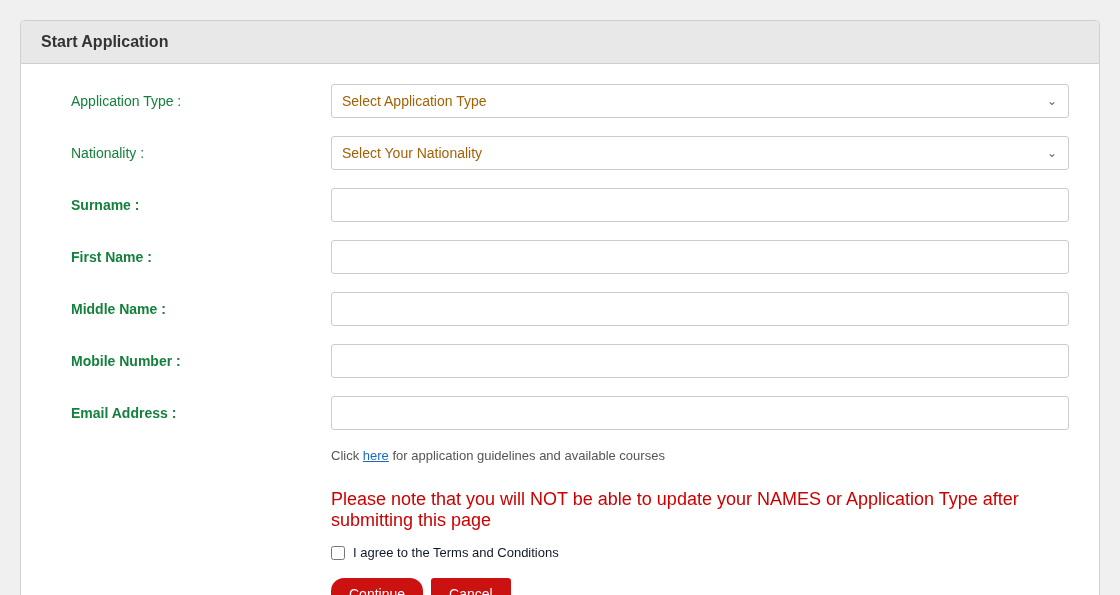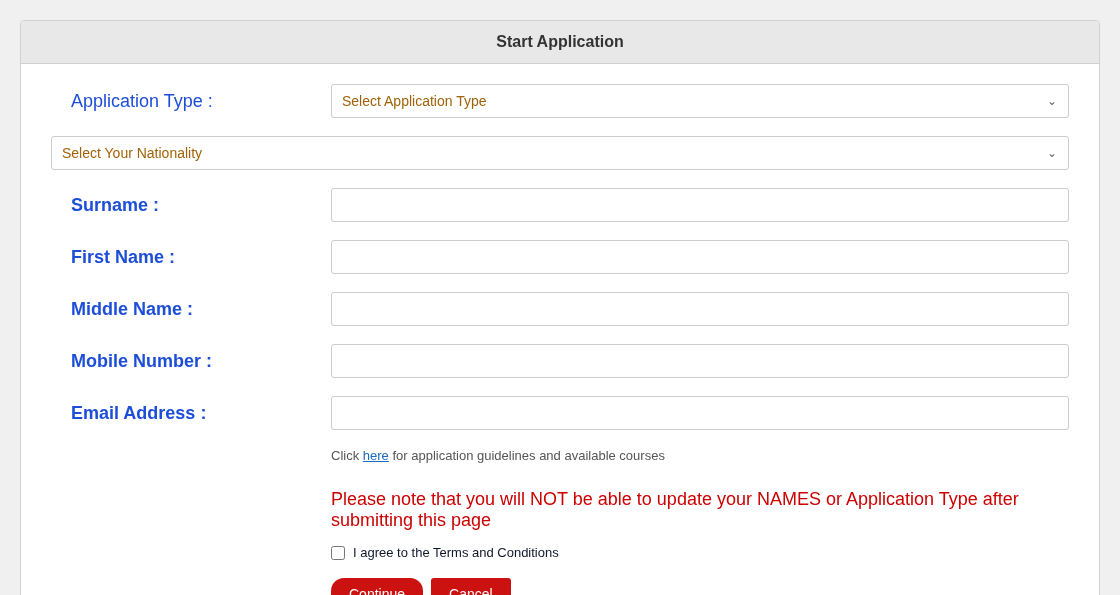--- a/index.html
+++ b/index.html
@@ -24,21 +24,20 @@
       border-radius: 4px;
       width: 1080px;
       max-width: 100%;
     }
 
     .form-header {
       background: #e8e8e8;
       padding: 12px 20px;
       border-bottom: 1px solid #d0d0d0;
       border-radius: 4px 4px 0 0;
-      text-align: center;
     }
 
     .form-header h2 {
       font-size: 16px;
       font-weight: bold;
       color: #333;
     }
 
     .form-body {
       padding: 20px 30px 30px 30px;
@@ -46,22 +45,22 @@
 
     .form-row {
       display: flex;
       align-items: center;
       margin-bottom: 18px;
     }
 
     .form-label {
       width: 280px;
       min-width: 280px;
-      font-size: 18px;
-      color: #1d4ed8;
+      font-size: 14px;
+      color: #15803d;
       padding-left: 20px;
     }
 
     .form-label.bold {
       font-weight: bold;
     }
 
     .form-control {
       flex: 1;
     }
@@ -189,20 +188,21 @@
         <div class="select-wrapper">
           <select>
             <option value="">Select Application Type</option>
           </select>
           <span class="chevron">⌄</span>
         </div>
       </div>
     </div>
 
     <div class="form-row">
+      <div class="form-label">Nationality :</div>
       <div class="form-control">
         <div class="select-wrapper">
           <select>
             <option value="">Select Your Nationality</option>
           </select>
           <span class="chevron">⌄</span>
         </div>
       </div>
     </div>
 

